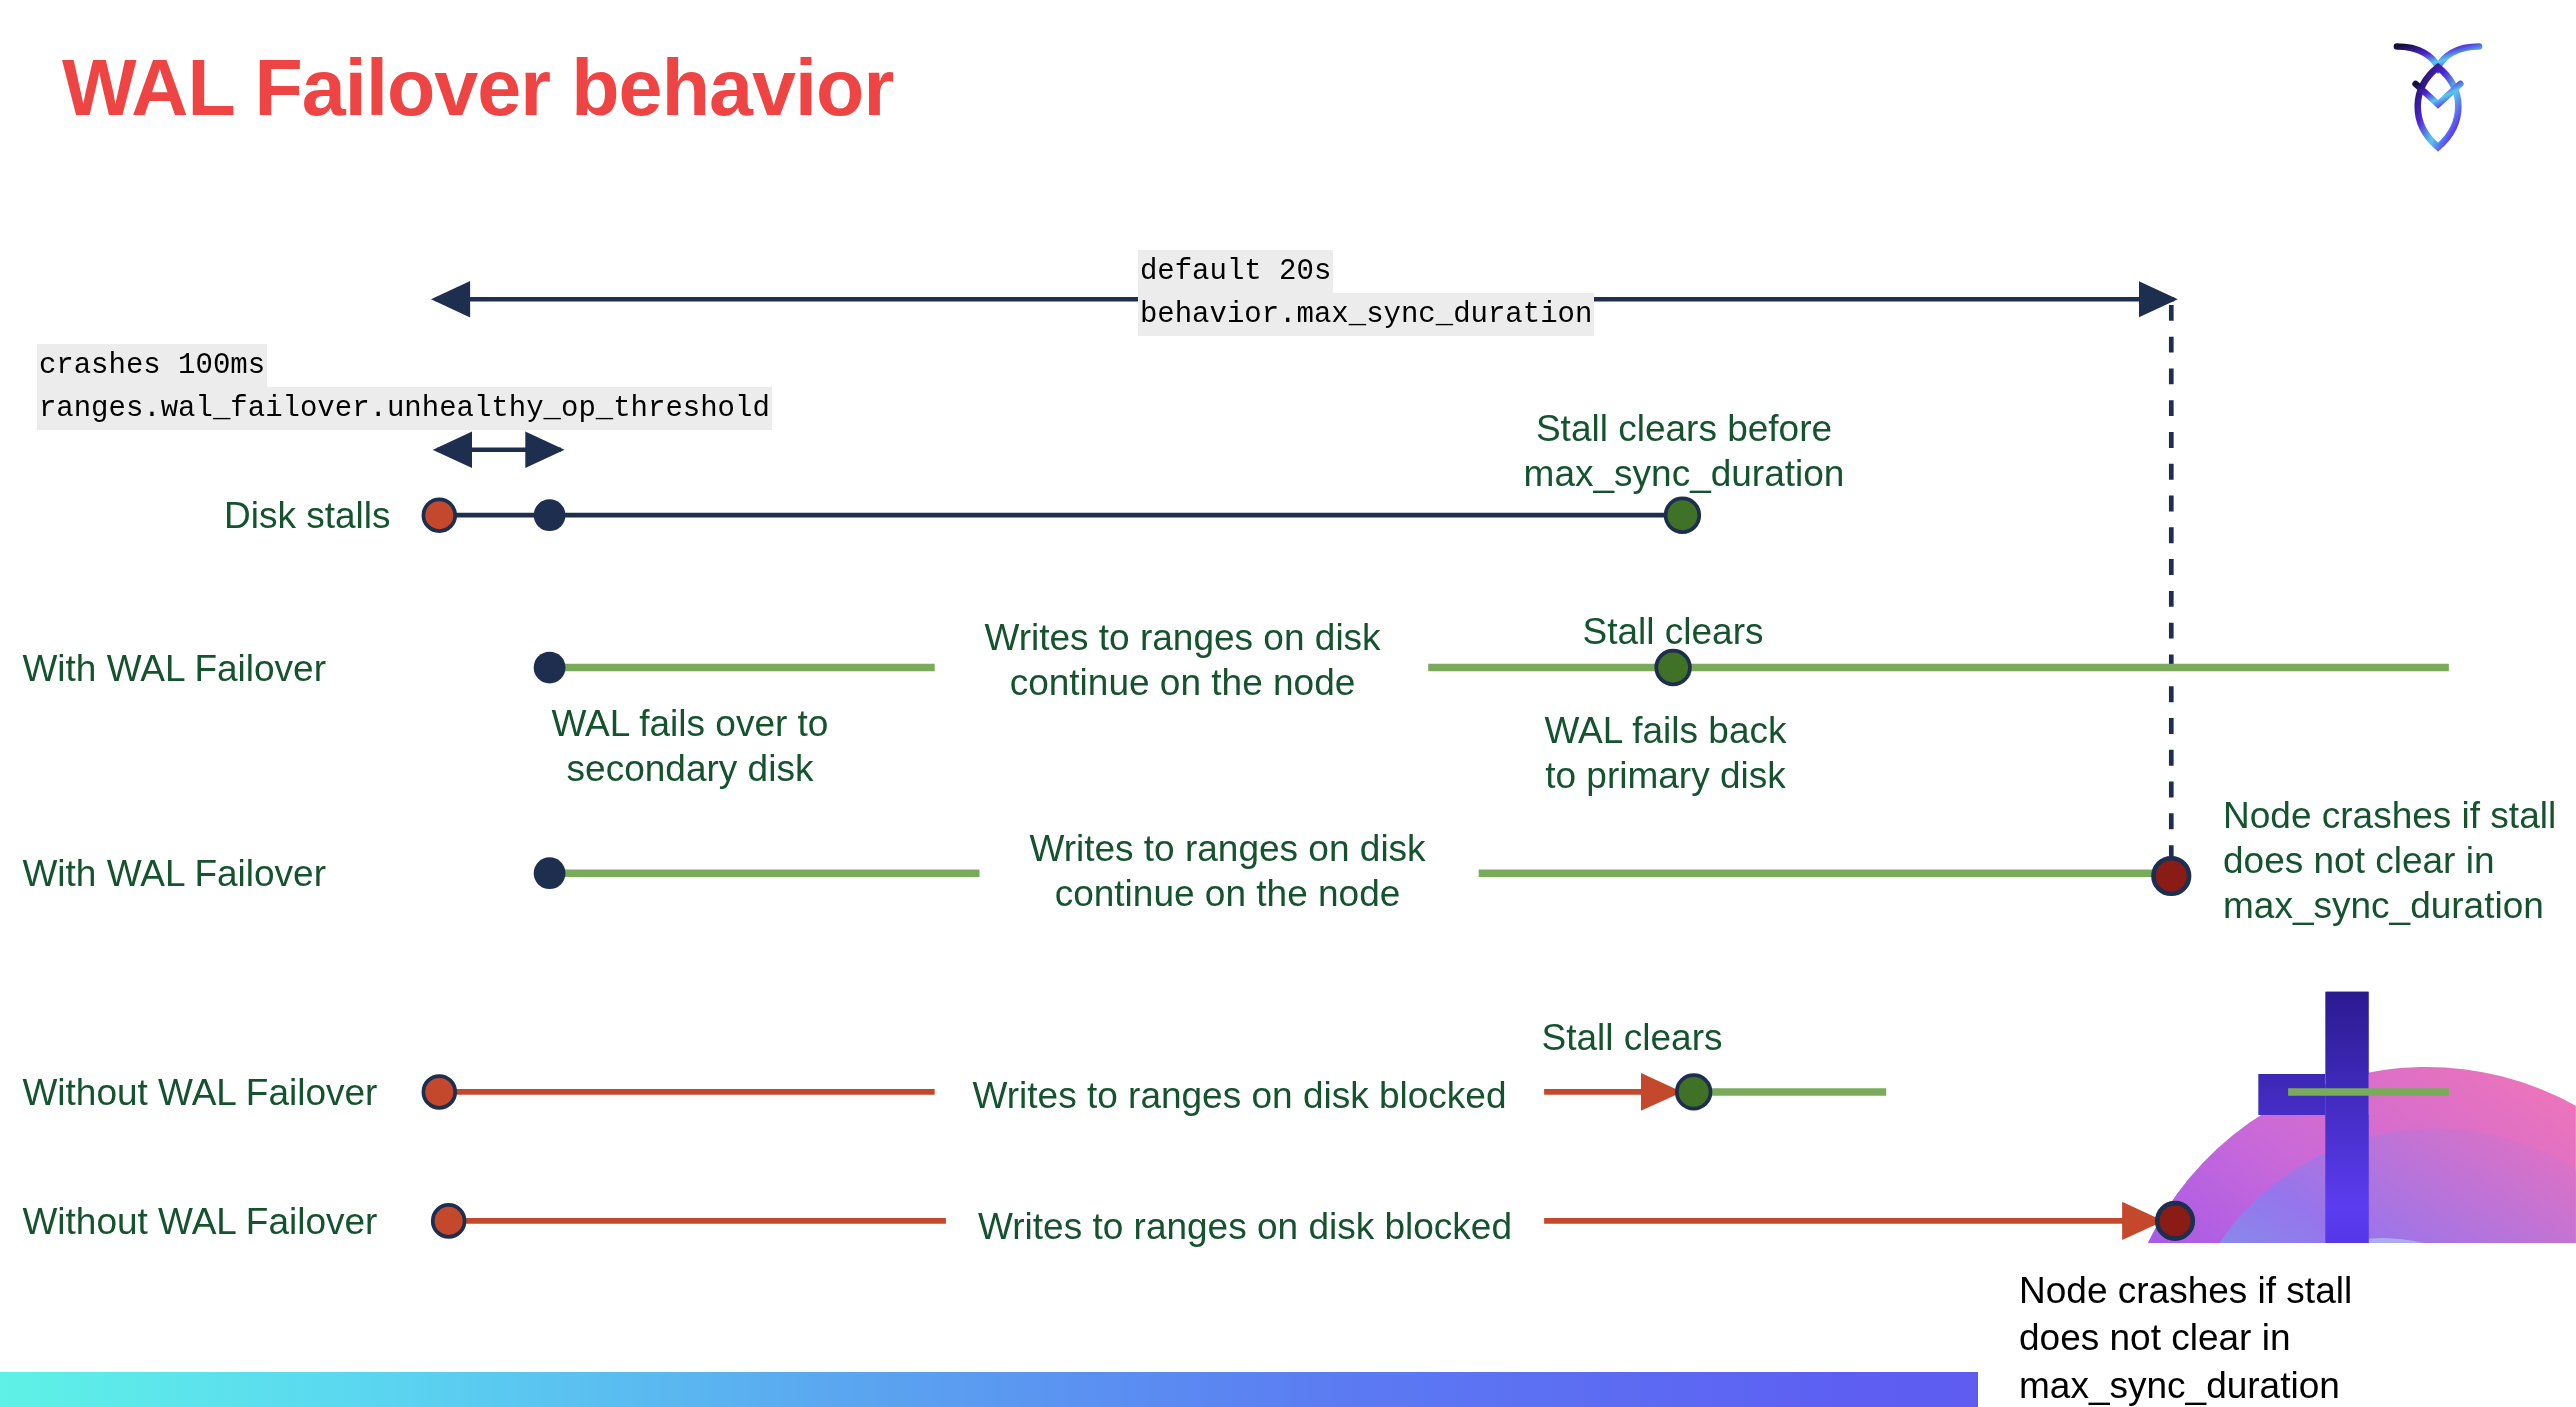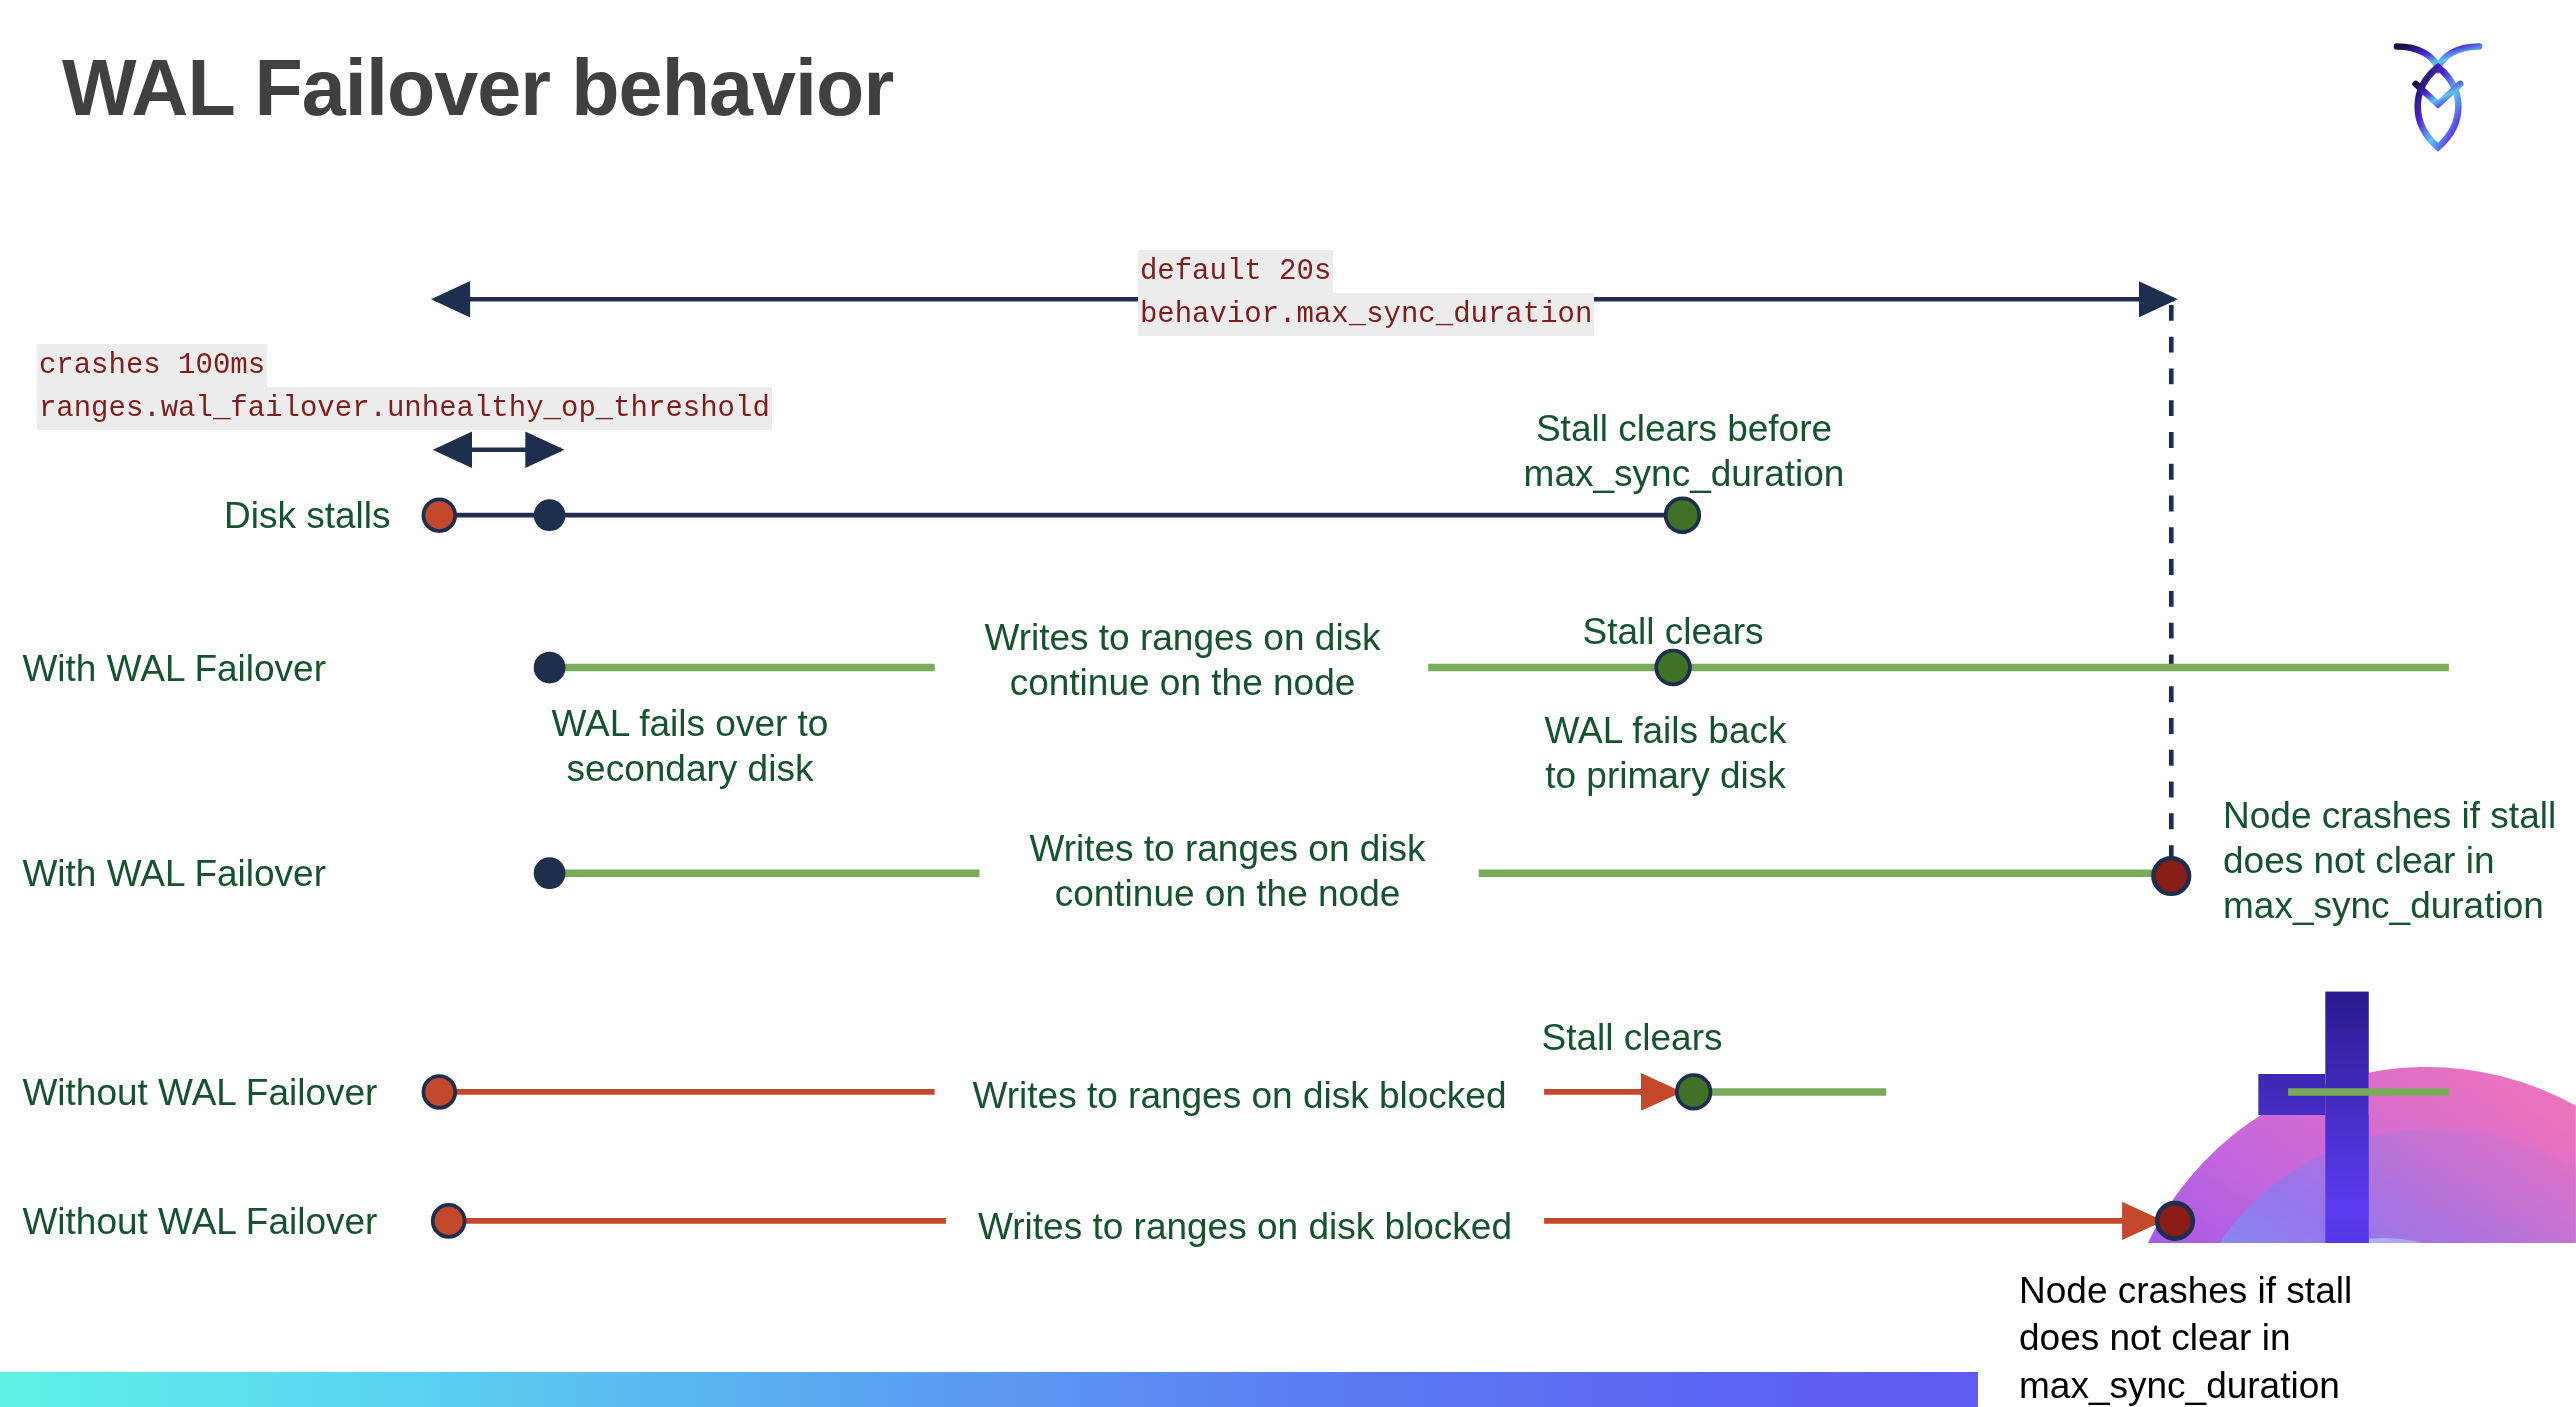--- a/index.html
+++ b/index.html
@@ -9,38 +9,38 @@
     font-family:"Liberation Sans", sans-serif;
     overflow:hidden;
     position:relative;
   }
   .slide{position:absolute;inset:0;overflow:hidden;}
 
   
   .title{
     position:absolute;left:62px;top:45px;
     font-size:79px;font-weight:bold;letter-spacing:-0.9px;
-    color:#404040;line-height:1.1;white-space:nowrap;
+    color:#ef4444;line-height:1.1;white-space:nowrap;
   }
 
   
   .logo{position:absolute;right:82px;top:26px;width:112px;height:126px;}
 
   
   .deco{position:absolute;right:0;bottom:24px;width:598px;height:523px;pointer-events:none;}
   .bottombar{
     position:absolute;left:0;bottom:0;width:2576px;height:36px;
     background:linear-gradient(90deg,#5ef1e6 0%,#5ad7f0 14%,#5aa8f0 32%,#5b7bf2 52%,#5d5ef2 72%,#6350f0 100%);
   }
 
   
   .diagram{position:absolute;left:0;top:0;width:2576px;height:1408px;}
 
   
-  .code-ann{position:absolute;font-family:"Liberation Mono", monospace;font-size:29px;color:#7f1d1d;line-height:1.42;}
+  .code-ann{position:absolute;font-family:"Liberation Mono", monospace;font-size:29px;color:#000000;line-height:1.42;}
   .code-ann span{background:#ececec;display:inline-block;padding:0.9px 1.9px;}
   .ann-top{left:1138px;top:250px;}
   .ann-left{left:37px;top:344px;}
 
   
   .lbl{position:absolute;color:#14532d;font-size:37px;line-height:1.22;}
   .lbl.c{text-align:center;}
   .lbl.l{text-align:left;}
 
   .rowlabel{position:absolute;font-size:37px;color:#14532d;white-space:nowrap;}

